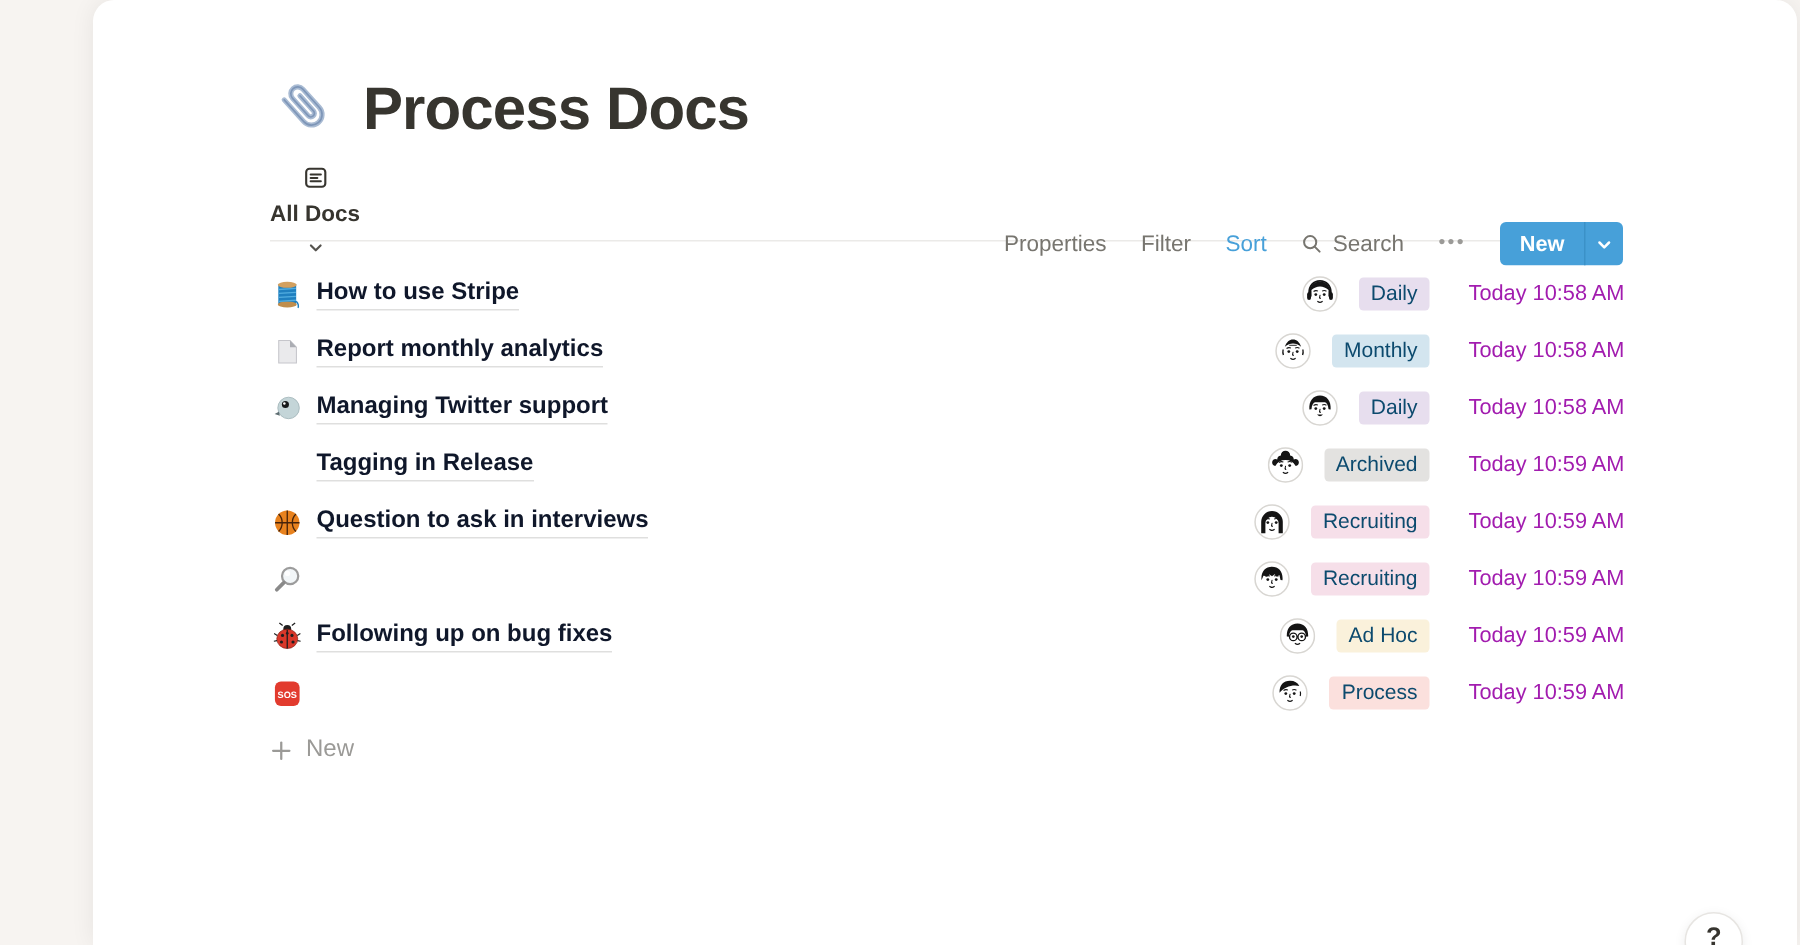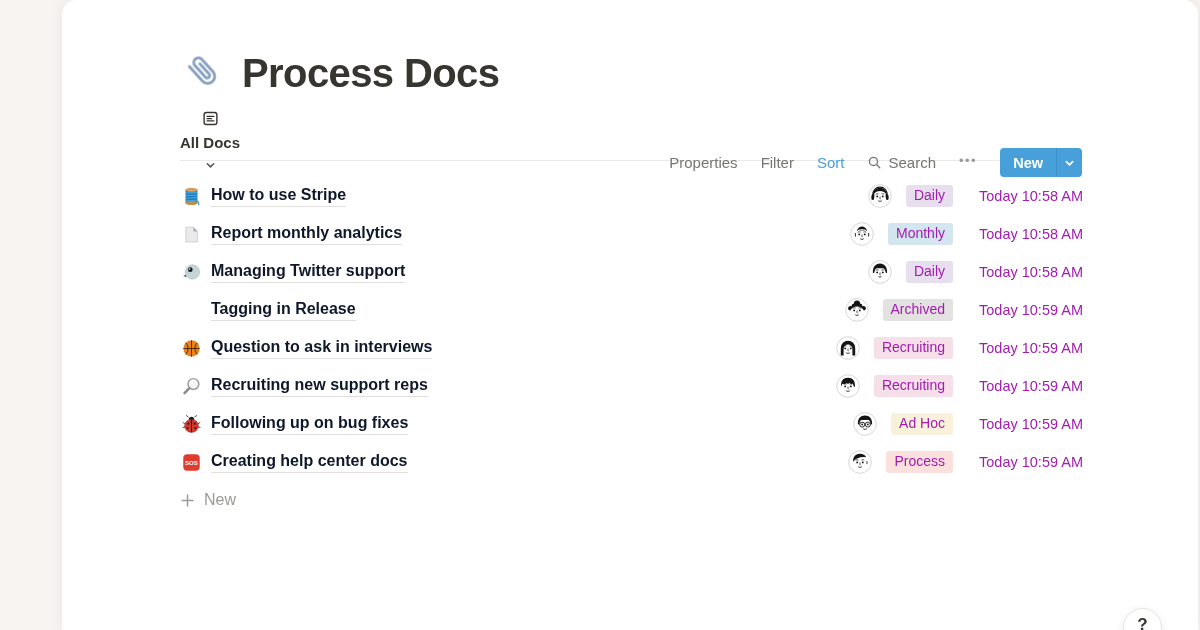--- a/index.html
+++ b/index.html
@@ -49,21 +49,21 @@
   
   .rows { padding-top:16px; }
   .doc-row { display:flex; align-items:center; height:38px; cursor:pointer; }
   .doc-icon { width:22px; height:22px; flex:0 0 auto; display:flex; align-items:center; justify-content:center; }
   .doc-icon svg { width:21px; height:21px; display:block; }
   .doc-title { margin-left:9px; font-size:16px; font-weight:600; color:#0f172a;
     border-bottom:1px solid rgba(55,53,47,0.16); padding-bottom:1px; line-height:1.25; }
   .row-right { margin-left:auto; display:flex; align-items:center; }
   .avatar { width:24px; height:24px; flex:0 0 auto; margin-right:14px; }
   .avatar svg { width:24px; height:24px; display:block; }
-  .tag-pill { font-size:14px; color:#a21caf; border-radius:3px; padding:2px 8px 3px;
+  .tag-pill { font-size:14px; color:#0c4a6e; border-radius:3px; padding:2px 8px 3px;
     white-space:nowrap; line-height:1.2; }
   .row-time { width:103px; margin-left:26px; font-size:14.5px; color:#a21caf;
     white-space:nowrap; text-align:left; }
 
   .new-row { display:flex; align-items:center; height:38px; color:#9B9A97; cursor:pointer; gap:9px; }
   .new-row .picon { width:15px; height:15px; display:block; }
   .new-row-label { font-size:16px; }
 
   
   .help-btn {
@@ -276,21 +276,20 @@
   </div>
 
   <div class="doc-row">
     <span class="doc-icon">
             <svg viewBox="0 0 24 24">
               <circle cx="14.2" cy="9.2" r="6.2" fill="#F2F6F8" stroke="#9C9C9C" stroke-width="1.7"></circle>
               <circle cx="12.2" cy="7.2" r="2" fill="#fff" opacity="0.9"></circle>
               <line x1="9.4" y1="14.2" x2="4" y2="19.6" stroke="#8A8A8A" stroke-width="2.8" stroke-linecap="round"></line>
             </svg>
           </span>
-    <span class="doc-title">Recruiting new support reps</span>
     <span class="row-right">
       <span class="avatar">
               <svg viewBox="0 0 24 24">
                 <circle cx="12" cy="12" r="11.3" fill="#fff" stroke="#D8D6D2" stroke-width="1"></circle>
                 <path d="M5 12.8 c-.5-5.8 2.4-9 7-9 s7.5 3.2 7 9 l-1.3-.2 -.8-3.2 -1.8 1.1 -1.3-1.7 -1.8 1.3 -1.7-1.1 -1.2 1.2 -2.8-.4 z" fill="#141414"></path>
                 <circle cx="9.2" cy="12.4" r=".95" fill="#141414"></circle>
                 <circle cx="14.8" cy="12.4" r=".95" fill="#141414"></circle>
                 <path d="M7.7 10.3 q1.5 -1 2.9 -.2 M13.4 10.1 q1.5 -.8 2.9 .1" stroke="#141414" fill="none" stroke-width=".7"></path>
                 <path d="M12 12.9 q-.6 1.5 .2 2.1" stroke="#141414" fill="none" stroke-width=".75" stroke-linecap="round"></path>
                 <path d="M10.5 17 q1.5 1.2 3 0" stroke="#141414" fill="none" stroke-width=".8" stroke-linecap="round"></path>
@@ -337,21 +336,20 @@
     </span>
   </div>
 
   <div class="doc-row">
     <span class="doc-icon">
             <svg viewBox="0 0 24 24">
               <rect x="2.6" y="2.6" width="18.8" height="18.8" rx="4.6" fill="#E23B2E"></rect>
               <text x="12" y="15" font-size="7" font-weight="bold" fill="#fff" text-anchor="middle" font-family="Liberation Sans, DejaVu Sans, sans-serif">SOS</text>
             </svg>
           </span>
-    <span class="doc-title">Creating help center docs</span>
     <span class="row-right">
       <span class="avatar">
               <svg viewBox="0 0 24 24">
                 <circle cx="12" cy="12" r="11.3" fill="#fff" stroke="#D8D6D2" stroke-width="1"></circle>
                 <path d="M5 11.8 c0-5.2 2.6-8 7-8 3.1 0 5.2 1.3 6.2 3.6 -2.6-.7-5.6-.4-8.6.9 -1.9.8-3.4 2-4.6 3.5 z" fill="#141414"></path>
                 <path d="M18.9 11 q.3 1.8 -.1 3" stroke="#141414" stroke-width=".8" fill="none"></path>
                 <circle cx="9.2" cy="12.4" r=".95" fill="#141414"></circle>
                 <circle cx="14.8" cy="12.4" r=".95" fill="#141414"></circle>
                 <path d="M7.7 10.3 q1.5 -1 2.9 -.2 M13.4 10.1 q1.5 -.8 2.9 .1" stroke="#141414" fill="none" stroke-width=".7"></path>
                 <path d="M12 12.9 q-.6 1.5 .2 2.1" stroke="#141414" fill="none" stroke-width=".75" stroke-linecap="round"></path>

